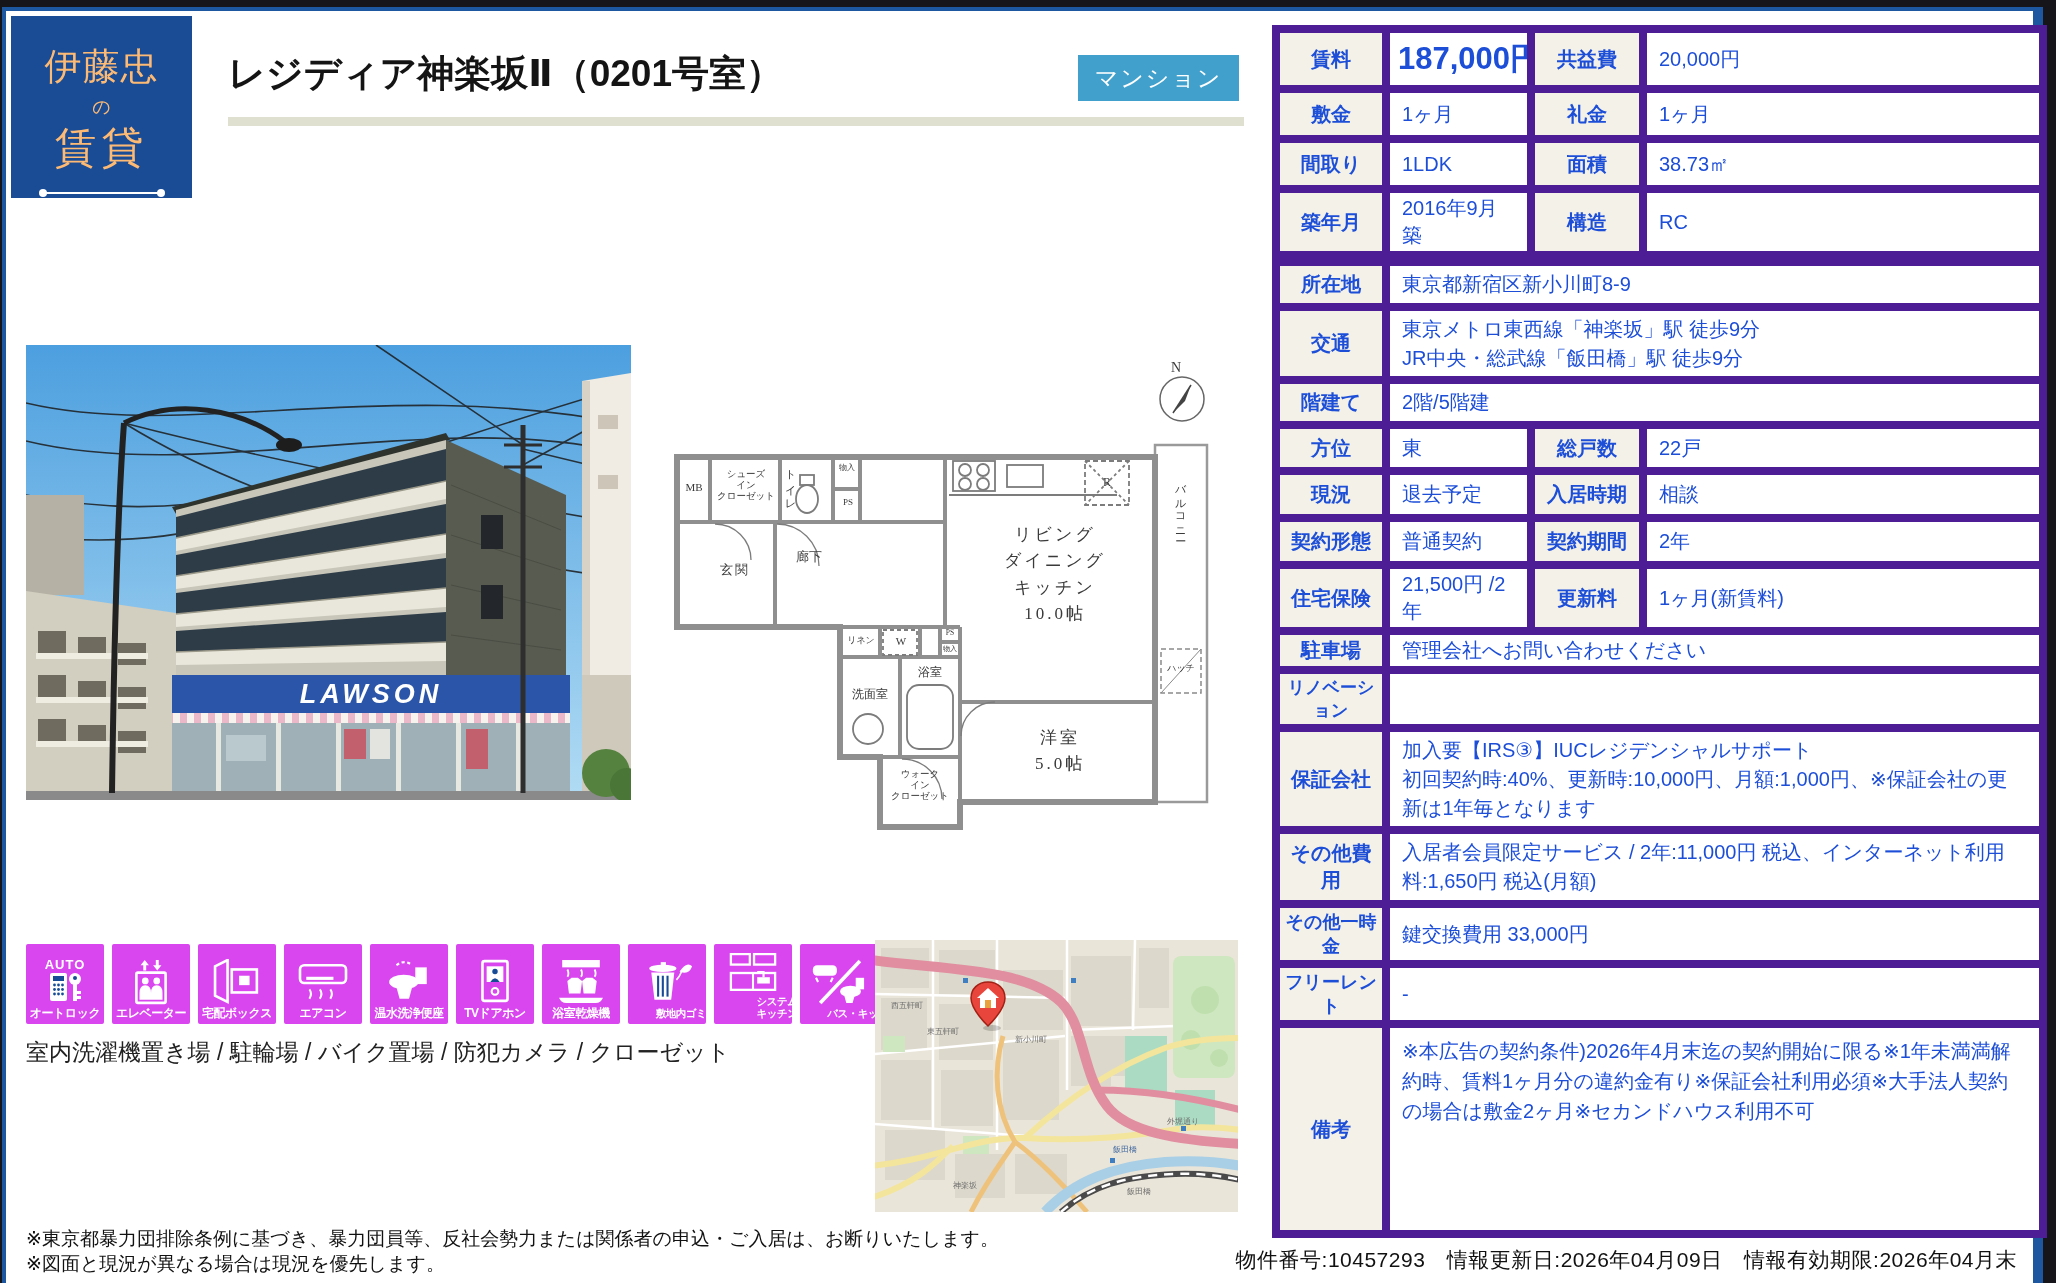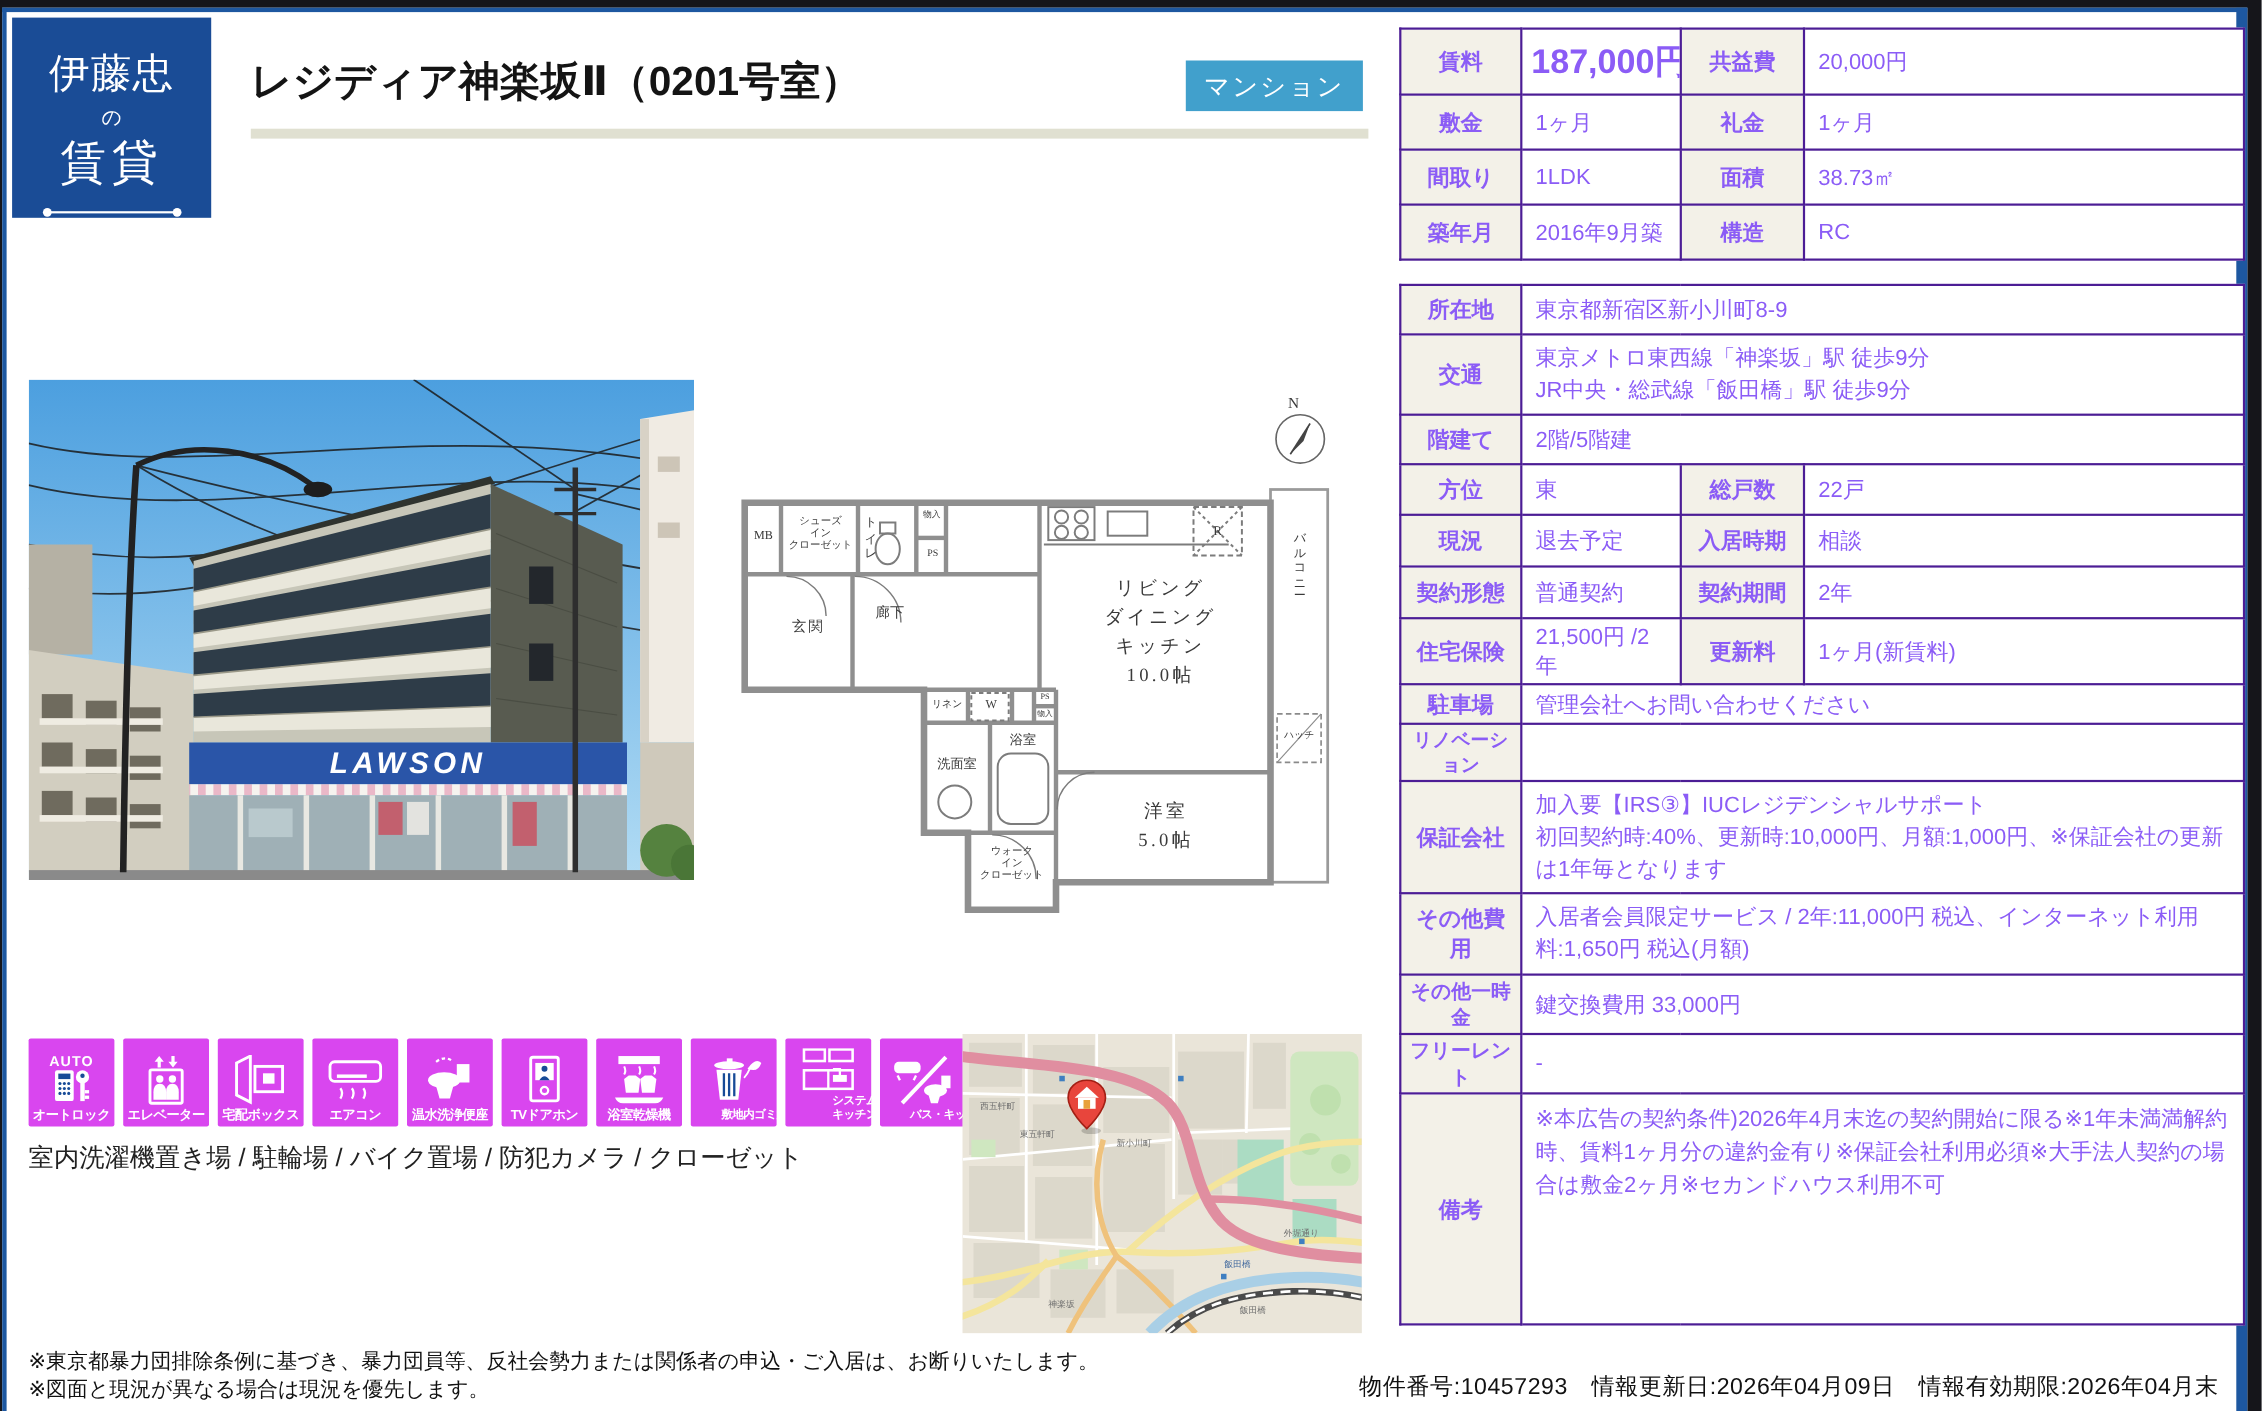--- a/index.html
+++ b/index.html
@@ -3,36 +3,36 @@
 <meta charset="utf-8">
 <style>
   html,body{margin:0;padding:0;}
   body{width:2056px;height:1283px;background:#15151a;position:relative;overflow:hidden;
        font-family:"Liberation Sans","DejaVu Sans",sans-serif;}
   .page{position:absolute;left:2px;top:7px;right:13px;bottom:0;background:#fff;
         border:solid #1d57a0;border-width:4px 10px 0 4px;}
   .abs{position:absolute;}
 
   
-  .logo{left:5px;top:5px;width:181px;height:182px;background:#1a4c96;color:#ffffff;text-align:center;}
+  .logo{left:5px;top:5px;width:181px;height:182px;background:#1a4c96;color:#fdba74;text-align:center;}
   .logo-l1{font-size:37px;margin-top:26px;letter-spacing:1px;}
   .logo-l2{font-size:18px;margin-top:3px;}
   .logo-l3{font-size:42px;letter-spacing:5px;margin-top:1px;}
   .logo-rule{margin:16px auto 0;width:118px;height:2px;background:#fff;position:relative;}
   .logo-rule::before,.logo-rule::after{content:"";position:absolute;top:-3px;width:8px;height:8px;border-radius:50%;background:#fff;}
   .logo-rule::before{left:-4px;}.logo-rule::after{right:-4px;}
 
   .title{left:222px;top:38px;font-size:37px;font-weight:bold;color:#141414;white-space:nowrap;}
   .title-underline{left:222px;top:106px;width:1016px;height:9px;background:#e0e0d1;}
   .badge{left:1072px;top:44px;width:161px;height:46px;background:#41a0cc;color:#fff;font-size:23px;
          display:flex;align-items:center;justify-content:center;letter-spacing:2px;}
 
   
   table.tbl{border-collapse:collapse;table-layout:fixed;position:absolute;background:#fff;}
-  .tbl td{border:2px solid #4c1d95;font-size:20px;color:#8b5cf6;overflow:hidden;}
+  .tbl td{border:8px solid #4c1d95;font-size:20px;color:#1d4ed8;overflow:hidden;}
   .tbl td.l{background:#f3f1e8;text-align:center;font-weight:bold;padding:2px 4px;}
   .tbl td.v{padding:2px 12px;text-align:left;}
   .tbl td.v.big{font-size:31px;font-weight:bold;padding:2px 8px;white-space:nowrap;}
   .tbl td.v.pre{white-space:pre-line;line-height:1.45;}
   .tbl td.v.top{vertical-align:top;padding-top:8px;line-height:1.5;}
 
   
   .facilities{left:20px;top:933px;display:flex;gap:8px;}
   .fac{width:78px;height:80px;background:#d946ef;color:#fff;display:flex;flex-direction:column;
        align-items:center;justify-content:flex-end;border-radius:2px;}

